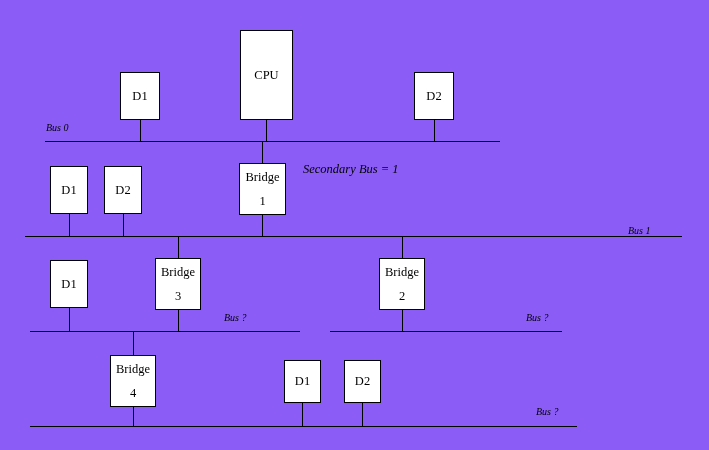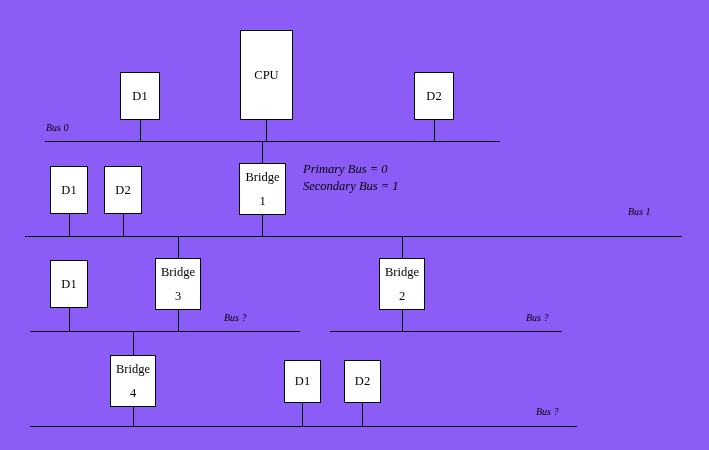--- a/index.html
+++ b/index.html
@@ -118,21 +118,20 @@
       <div class="box-label">Bridge</div>
       <div class="box-label">4</div>
     </div>
     <div class="box" style="left: 284px; top: 360px; width: 37px; height: 43px;">
       <div class="box-label">D1</div>
     </div>
     <div class="box" style="left: 344px; top: 360px; width: 37px; height: 43px;">
       <div class="box-label">D2</div>
     </div>
     <div class="bus-label" style="left: 46px; top: 123px;">Bus 0</div>
-    <div class="bus-label" style="left: 628px; top: 207px;">Bus 1</div>
+    <div class="bus-label" style="left: 628px; top: 226px;">Bus 1</div>
     <div class="bus-label" style="left: 224px; top: 313px;">Bus ?</div>
     <div class="bus-label" style="left: 526px; top: 313px;">Bus ?</div>
     <div class="bus-label" style="left: 536px; top: 407px;">Bus ?</div>
     <div class="annotation" style="left: 303px; top: 161px;">
-      <div class="box-label">Primary Bus = 0</div>
       <div class="box-label">Secondary Bus = 1</div>
     </div>
   </div>
 
 </body></html>

